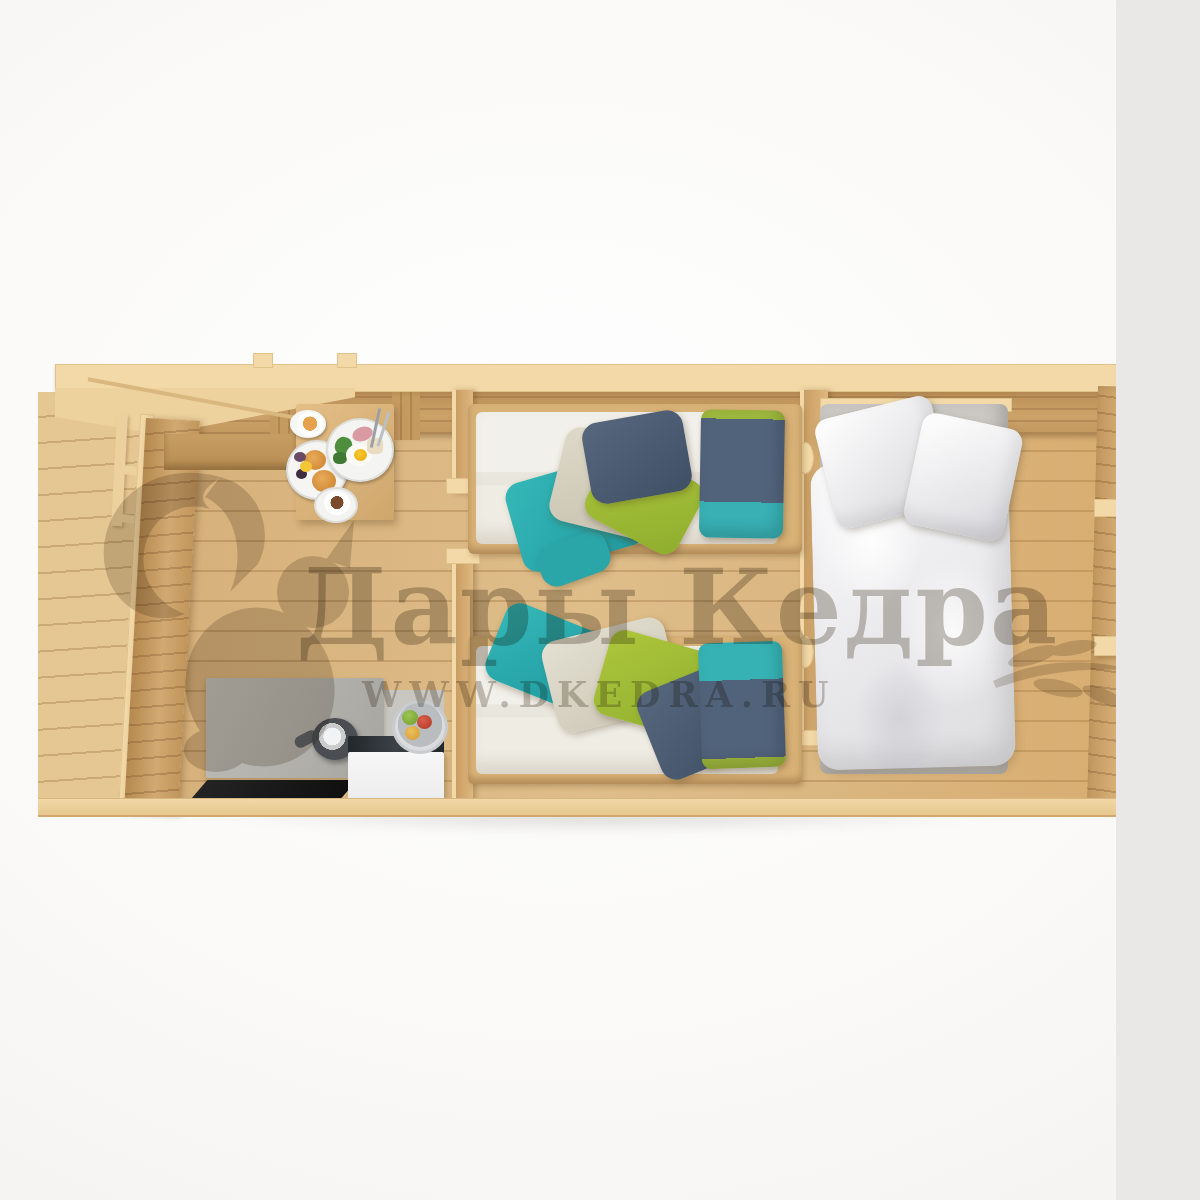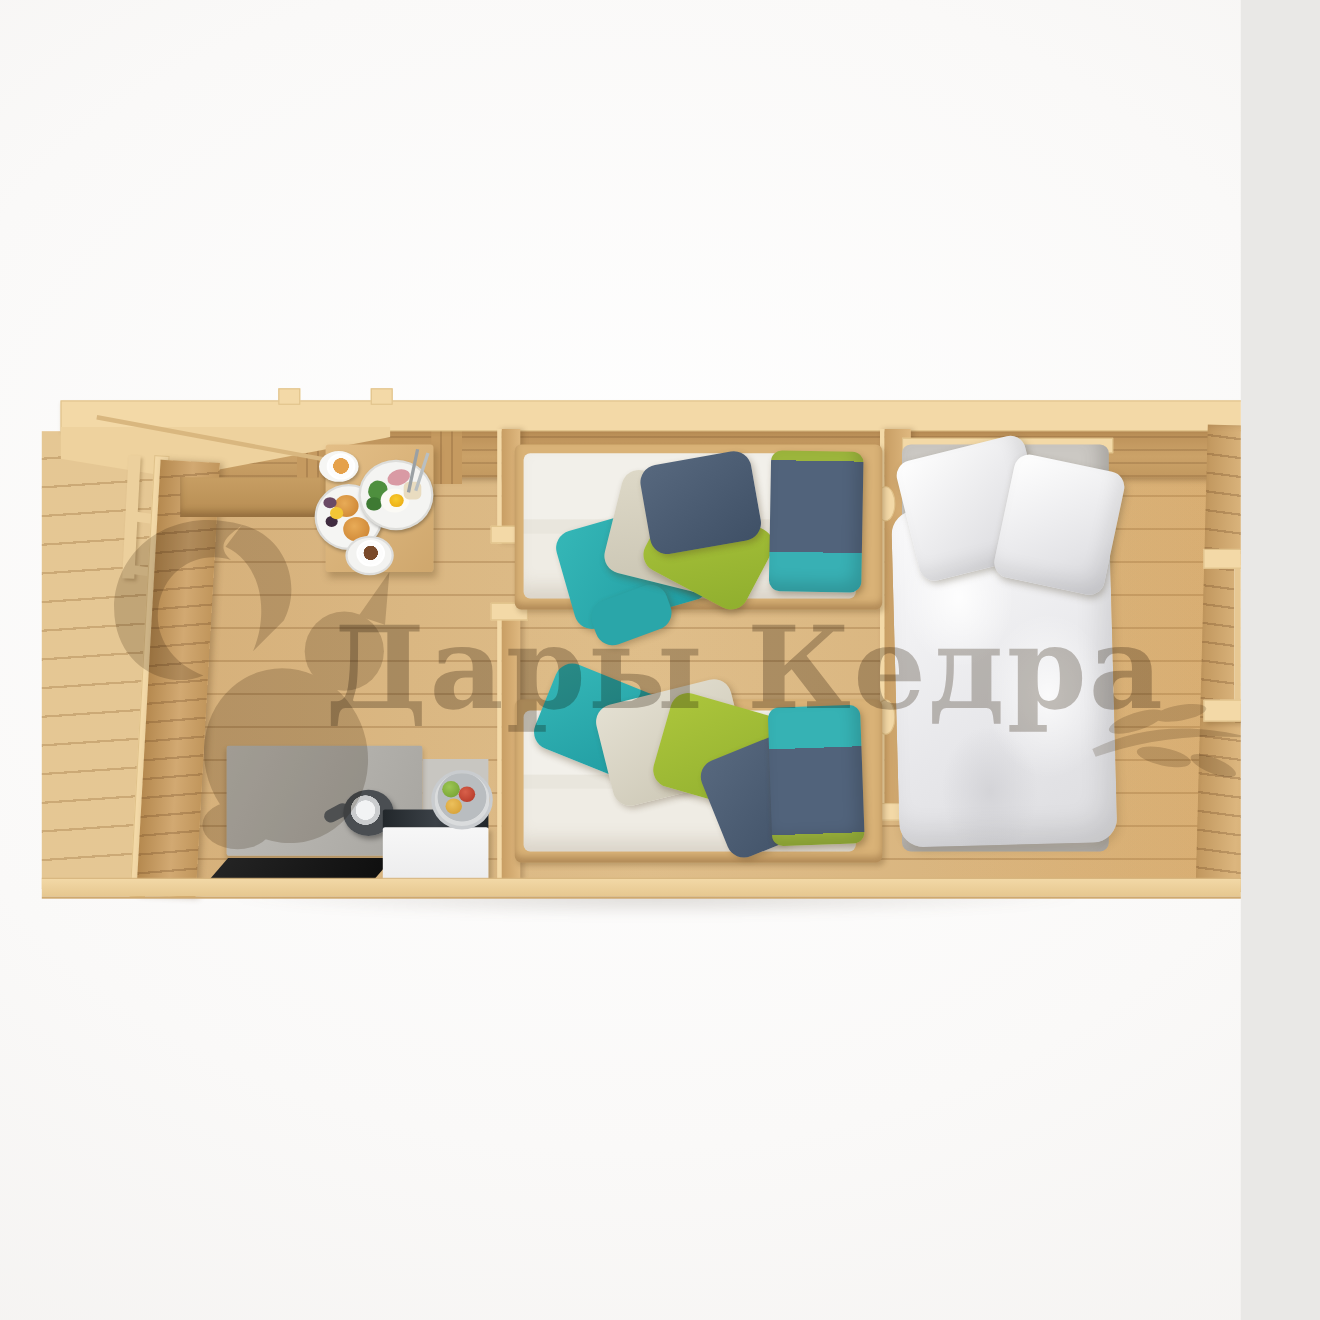--- a/index.html
+++ b/index.html
@@ -1,20 +1,19 @@
 <!DOCTYPE html>
 <html><head>
 <meta charset="utf-8">
 <style>
   html,body{margin:0;padding:0;background:#e9e8e6;}
   #stage{
     position:relative;width:1116px;height:1200px;overflow:hidden;
     background:radial-gradient(120% 90% at 50% 42%, #ffffff 0%, #faf9f8 50%, #f1efed 100%);
     font-family:"DejaVu Serif", serif;
-    padding-left:12px;
   }
   .abs{position:absolute;}
   
   .ground-shadow{left:52px;top:790px;width:1090px;height:52px;
     background:radial-gradient(50% 50% at 50% 50%, rgba(70,58,44,.16), rgba(70,58,44,0) 72%);
     filter:blur(4px);}
   
   .porch-deck{left:38px;top:392px;width:130px;height:416px;
     background:#e4c48e;
     background-image:repeating-linear-gradient(176deg, rgba(255,255,255,.05) 0 24px, rgba(140,100,55,.28) 24px 26px);}
@@ -277,20 +276,21 @@
     <g fill="#8a7d6c">
       <path d="M150,25 C75,5 25,60 35,115 C43,158 85,175 115,162 C88,152 70,128 74,100 C79,64 112,48 140,57 C120,40 150,28 150,25 Z"></path>
       <path d="M150,25 C190,35 205,80 188,112 L160,140 C175,105 168,60 135,45 Z"></path>
       <ellipse cx="190" cy="235" rx="74" ry="80" transform="rotate(-18 190 235)"></ellipse>
       <circle cx="243" cy="140" r="36"></circle>
       <path d="M256,108 L284,68 L280,116 Z"></path>
       <ellipse cx="146" cy="298" rx="32" ry="22"></ellipse>
     </g>
   </svg>
   <div class="abs wm brand-text">Дары Кедра</div>
+  <div class="abs wm site-text">WWW.DKEDRA.RU</div>
   <svg class="abs wm branch" viewBox="0 0 155 100">
     <g fill="#8a7d6c">
       <path d="M5,55 C45,35 95,30 150,45 C95,40 48,48 8,62 Z"></path>
       <ellipse cx="45" cy="30" rx="26" ry="8" transform="rotate(-18 45 30)"></ellipse>
       <ellipse cx="85" cy="22" rx="24" ry="7" transform="rotate(-10 85 22)"></ellipse>
       <ellipse cx="70" cy="62" rx="25" ry="8" transform="rotate(12 70 62)"></ellipse>
       <ellipse cx="115" cy="70" rx="22" ry="7" transform="rotate(22 115 70)"></ellipse>
     </g>
   </svg>
 

